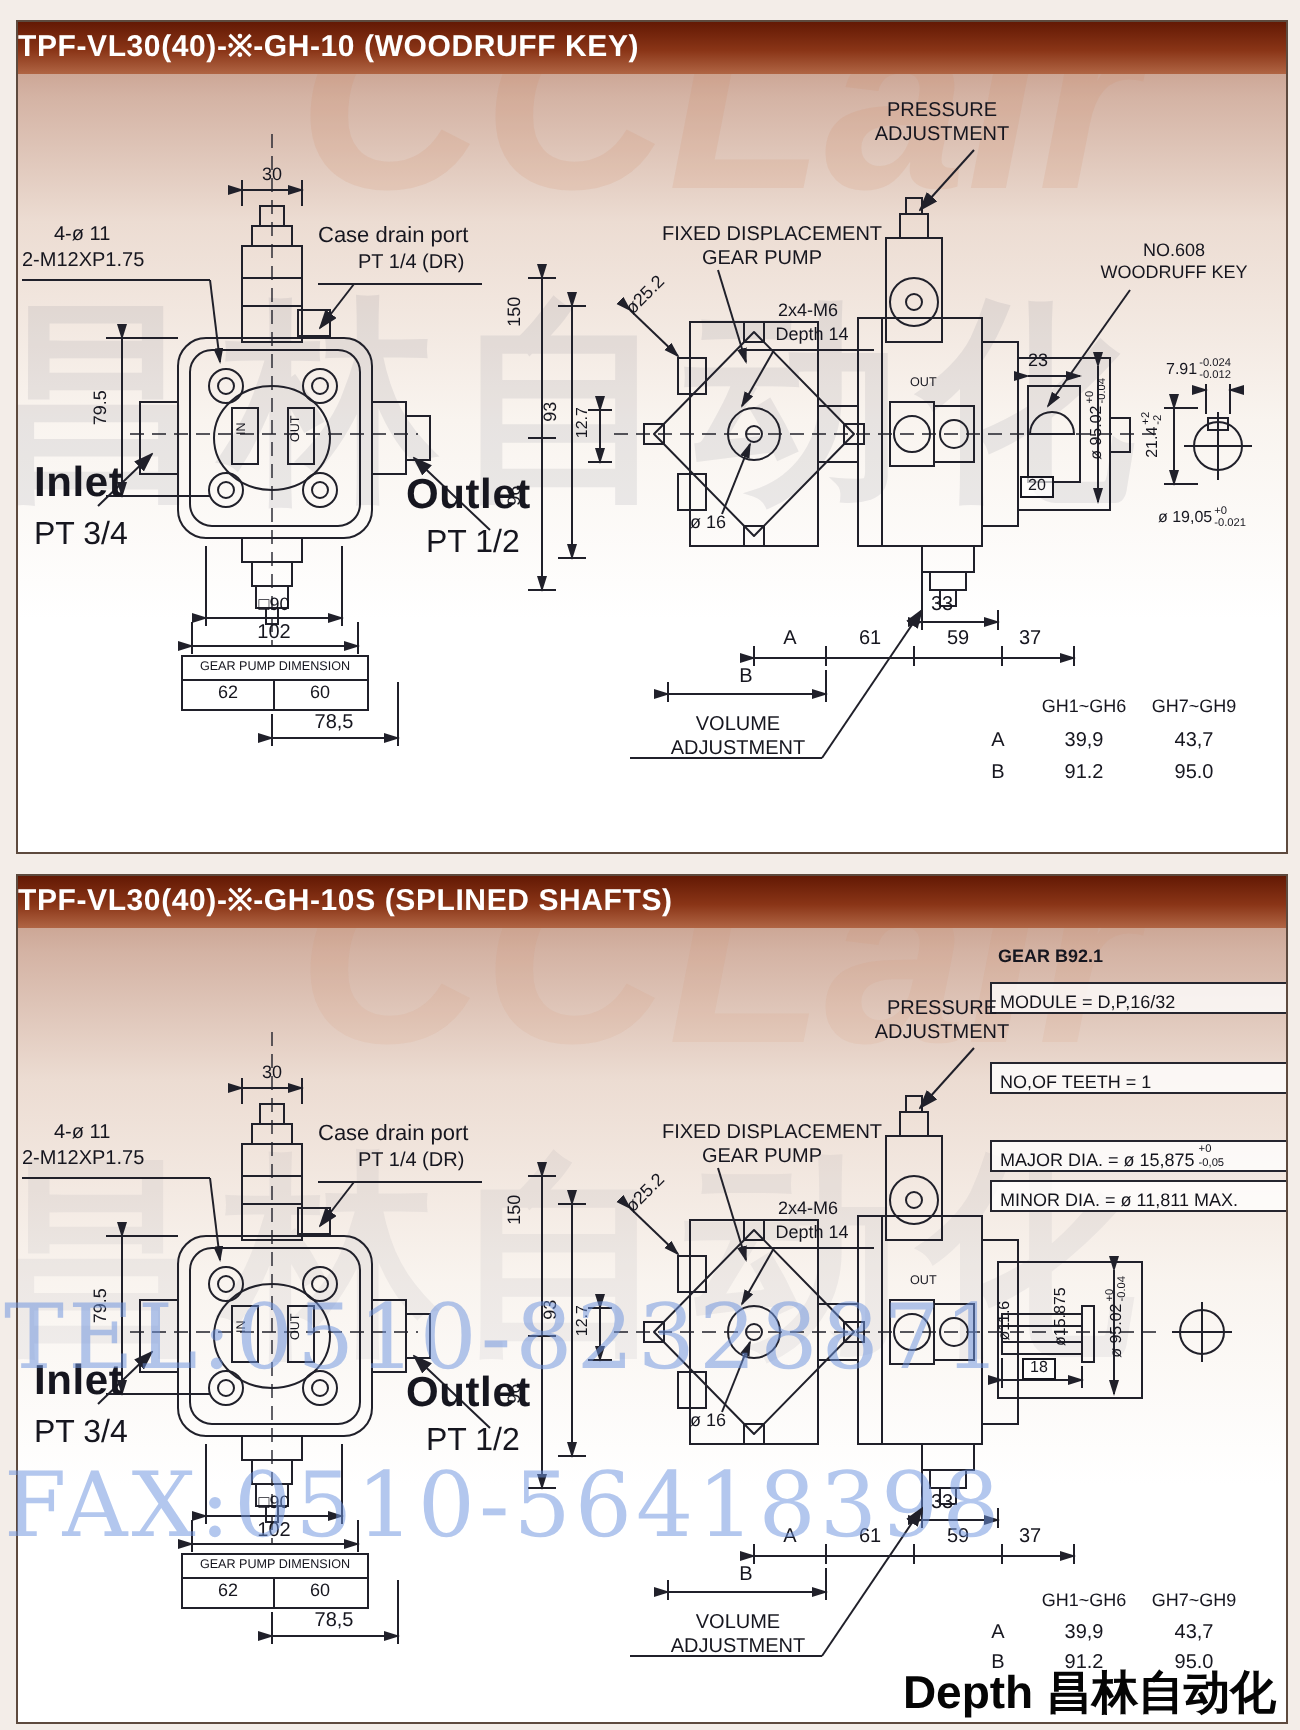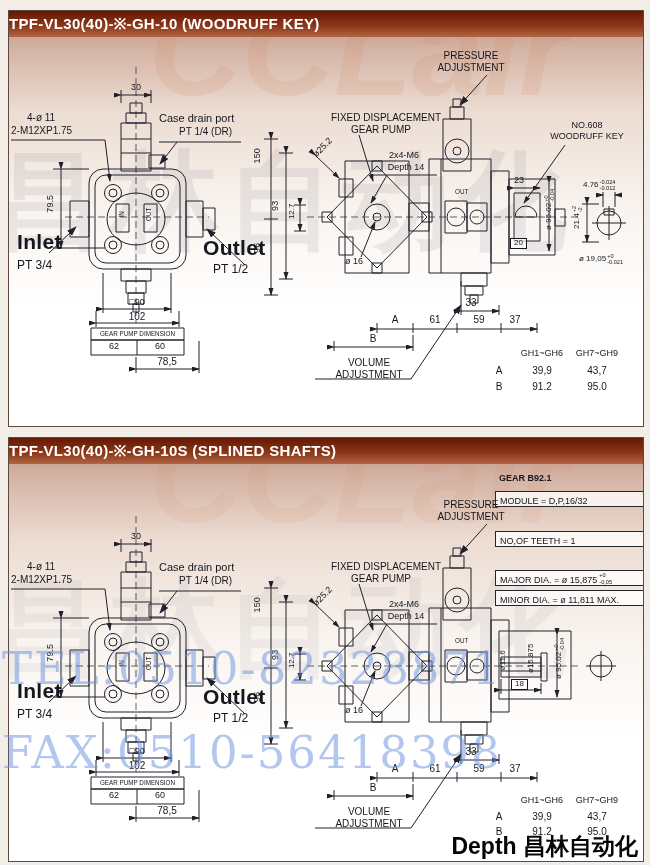--- a/index.html
+++ b/index.html
@@ -16,21 +16,21 @@
             color:rgba(125,125,140,.14);z-index:1;white-space:nowrap;pointer-events:none}
   .ghost-lat{position:absolute;left:140px;top:-34px;font-size:128px;font-weight:bold;font-style:italic;
              color:rgba(205,135,95,.15);z-index:1;white-space:nowrap;pointer-events:none}
   .art{position:absolute;left:0;top:0;z-index:2}
   .art *{vector-effect:non-scaling-stroke}
   .shift{position:absolute;left:0;top:22px;width:634px;height:401px}
   .l{position:absolute;color:#16161f;font-size:10px;line-height:1.08;white-space:nowrap;z-index:3}
   .c{text-align:center}
   .r{transform:rotate(-90deg)}
   .r45{transform:rotate(-45deg)}
-  .s6{font-size:6.3px}.s8{font-size:8px}.s9{font-size:9px}.s11{font-size:11px}.s12{font-size:12px}
+  .s6{font-size:6.3px}.s8{font-size:8px}.s9{font-size:9px}.s11{font-size:11px}.s12{font-size:16px}
   .big{font-size:21px;font-weight:bold;letter-spacing:.3px}
   .tolrow{display:flex;align-items:center;justify-content:center;gap:1px}
   .tol{display:inline-block}
   .tol i{font-style:normal;font-size:5.6px;line-height:1.15;display:block;text-align:left}
   .box{border:1px solid #16161f;padding:0 3px;background:rgba(255,255,255,.7)}
   .srow{position:absolute;left:486px;width:154px;height:16px;border:1px solid #25252e;z-index:3;
         background:rgba(255,255,255,.78);font-size:9px;display:flex;align-items:flex-end;
         padding-left:4px;box-sizing:border-box;color:#14141c}
   .wmk{position:absolute;left:2px;width:648px;font-family:"DejaVu Serif",serif;font-size:45px;
        letter-spacing:2px;color:rgba(110,148,222,.52);z-index:6;pointer-events:none;white-space:nowrap}
@@ -223,21 +223,21 @@
   <div class="l c s9" style="left:496px;top:165px;width:28px">23</div>
   <div class="l s8 box" style="left:501px;top:227px">20</div>
   <div class="l c r s8 tolrow" style="left:508px;top:192px;width:64px">
     <span>ø 95.02</span>
     <span class="tol">
         <i>+0</i>
         <i>-0.04</i>
       </span>
   </div>
   <div class="l s8 tolrow" style="left:574px;top:168px">
-    <span>4.76</span>
+    <span>7.91</span>
     <span class="tol">
         <i>-0.024</i>
         <i>-0.012</i>
       </span>
   </div>
   <div class="l c r s8 tolrow" style="left:548px;top:200px;width:40px">
     <span>21.4</span>
     <span class="tol">
         <i>+2</i>
         <i>-2</i>

